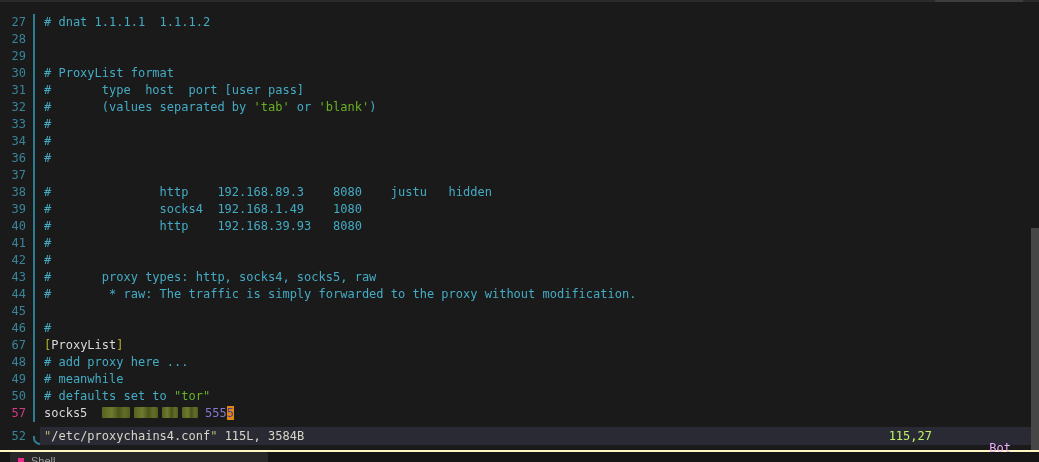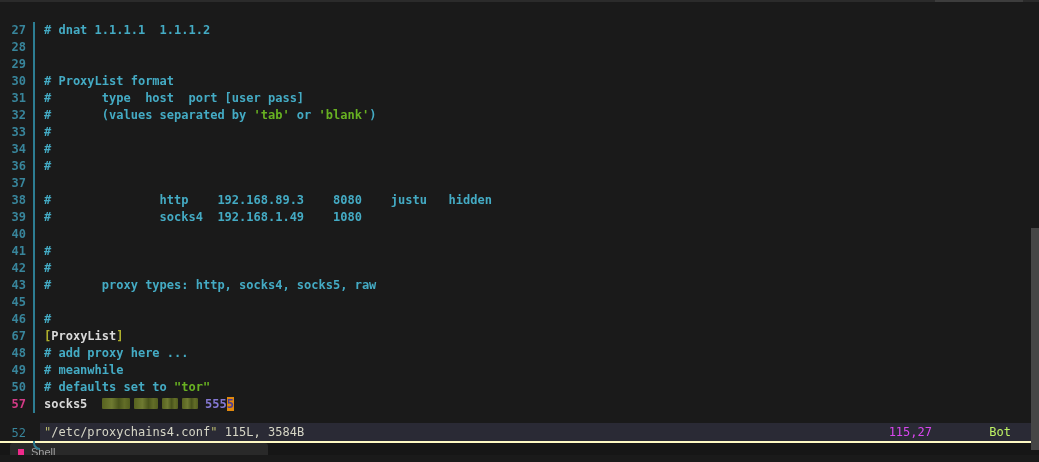--- a/index.html
+++ b/index.html
@@ -7,21 +7,21 @@
   .screen {
     position: relative;
     width: 1039px; height: 462px;
     background: #1a1a1a;
     overflow: hidden;
     font-family: "DejaVu Sans Mono", monospace;
   }
   .top-strip { height:2px; background:#2b2b2b; position:relative; }
   .top-strip .hl { position:absolute; left:935px; top:0; width:88px; height:2px; background:#3d3d3d; }
 
-  #editor { padding-top:20px;font-weight:bold; }
+  #editor { padding-top:12px; }
   .row { display:flex; height:17px; align-items:stretch; }
   .lnum {
     flex:none; width:26px; text-align:right;
     color:#38859b; font-size:12px; line-height:17px;
   }
   .lnum.current { color:#d33a86; }
   .lbar { flex:none; width:2px; background:#2d7d92; margin-left:7px; }
   .lcontent {
     margin:0; padding:0 0 0 9px;
     font-size:12px; line-height:17px; white-space:pre;
@@ -36,40 +36,40 @@
 
   .redacted-group { display:inline-block; vertical-align:baseline; }
   .redacted-block {
     display:inline-block; height:11px; margin-right:4px; border-radius:1px;
     vertical-align:middle; transform:translateY(-1px);
     background:linear-gradient(90deg,#57621f 0%,#6e7a31 35%,#49541b 60%,#636e28 80%,#525d1e 100%);
     filter: blur(0.4px);
   }
   .redacted-block:last-child { margin-right:0; }
 
-  .status-row { display:flex; height:28px; align-items:flex-end; }
+  .status-row { display:flex; height:28px; align-items:center; }
   .status-row .lnum { line-height:16px; }
   .corner-wrap { flex:none; width:14px; position:relative; }
   .corner {
     position:absolute; left:7px; top:0;
     width:7px; height:9px;
     border-left:2px solid #2d7d92;
     border-bottom:2px solid #2d7d92;
     border-bottom-left-radius:7px;
   }
   .status-bar {
     flex:1; background:#2a2a35; position:relative;
     font-size:12px; line-height:18px;
   }
   .status-msg { margin:0; padding-left:4px; white-space:pre; display:inline;
     font-family:"DejaVu Sans Mono", monospace; }
   .c-quote { color:#b9ba6e; }
   .c-statusplain { color:#d6d6c6; }
-  .ruler { position:absolute; right:107px; top:0; color:#d946ef;margin-left:48px; }
-  .scrollpos { position:absolute; right:28px; top:0; color:#bef264; }
+  .ruler { position:absolute; right:107px; top:0; color:#bef264;margin-left:48px; }
+  .scrollpos { position:absolute; right:28px; top:12px; color:#f0abfc; }
 
   .tab-bar {
     height:14px; background:#161616; border-top:2px solid #fef9c3;
     padding-left:10px; display:flex; overflow:hidden;
   }
   .tab {
     width:258px; height:22px; background:#292929;
     border-radius:3px 3px 0 0;
     display:flex; align-items:flex-start; padding:4px 0 0 8px;
   }
@@ -147,35 +147,41 @@
         <pre class="lcontent"><span class="c-comment">#               http    192.168.89.3    8080    justu   hidden</span></pre>
       </div>
       <div class="row">
         <span class="lnum">39</span>
         <div class="lbar"></div>
         <pre class="lcontent"><span class="c-comment">#               socks4  192.168.1.49    1080</span></pre>
       </div>
       <div class="row">
         <span class="lnum">40</span>
         <div class="lbar"></div>
+        <pre class="lcontent"><span class="c-comment">#               http    192.168.39.93   8080</span></pre>
       </div>
       <div class="row">
         <span class="lnum">41</span>
         <div class="lbar"></div>
         <pre class="lcontent"><span class="c-comment">#</span></pre>
       </div>
       <div class="row">
         <span class="lnum">42</span>
         <div class="lbar"></div>
         <pre class="lcontent"><span class="c-comment">#</span></pre>
       </div>
       <div class="row">
         <span class="lnum">43</span>
         <div class="lbar"></div>
         <pre class="lcontent"><span class="c-comment">#       proxy types: http, socks4, socks5, raw</span></pre>
+      </div>
+      <div class="row">
+        <span class="lnum">44</span>
+        <div class="lbar"></div>
+        <pre class="lcontent"><span class="c-comment">#        * raw: The traffic is simply forwarded to the proxy without modification.</span></pre>
       </div>
       <div class="row">
         <span class="lnum">45</span>
         <div class="lbar"></div>
       </div>
       <div class="row">
         <span class="lnum">46</span>
         <div class="lbar"></div>
         <pre class="lcontent"><span class="c-comment">#</span></pre>
       </div>

